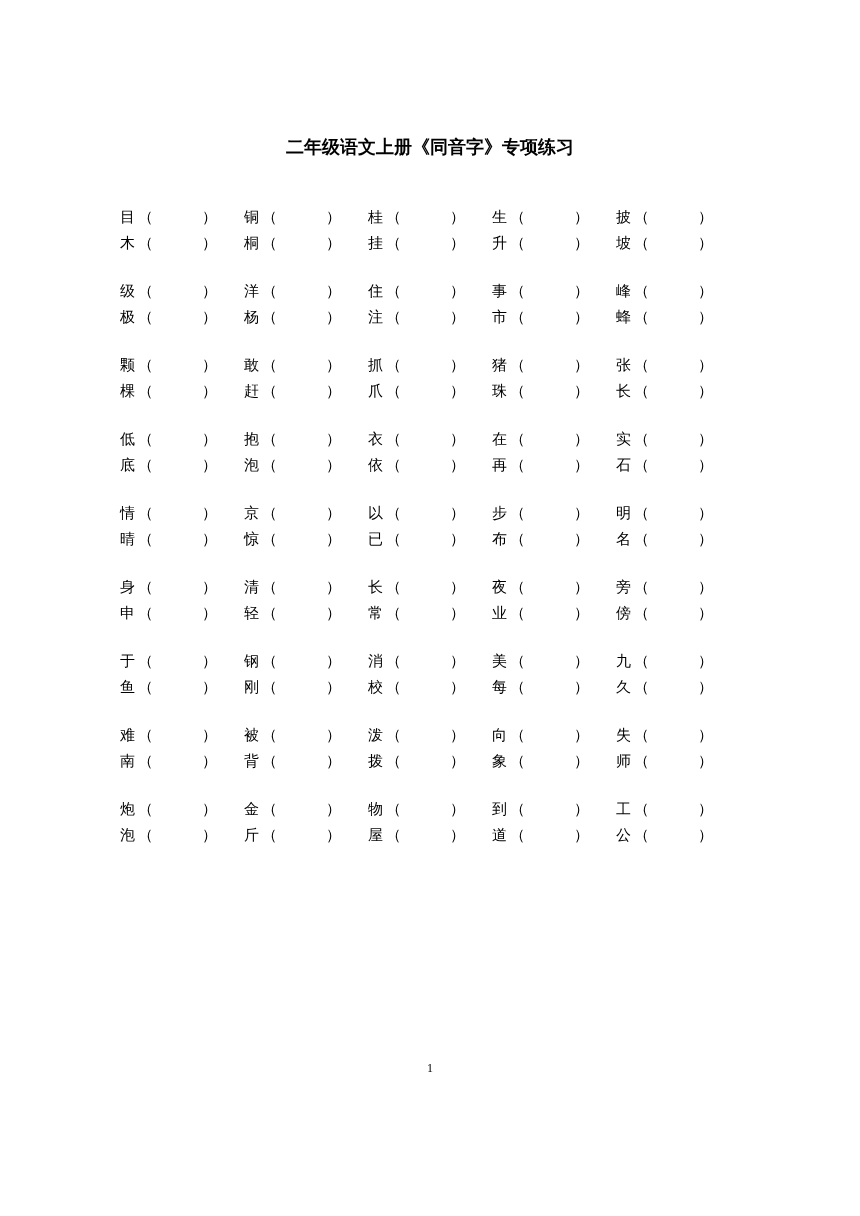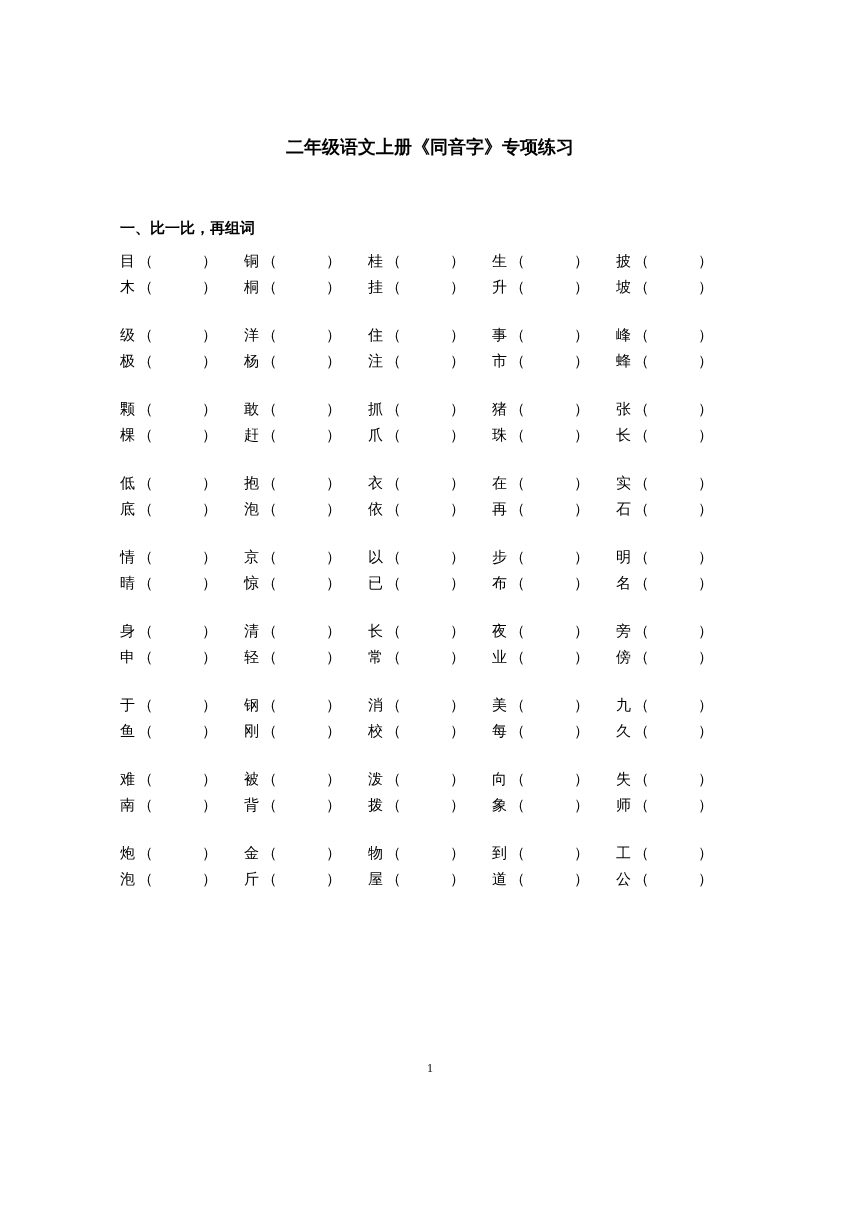--- a/index.html
+++ b/index.html
@@ -12,21 +12,21 @@
       position: relative;
     }
     .page {
       padding: 135px 120px 60px 120px;
       width: 100%;
     }
     .title {
       text-align: center;
       font-weight: bold;
       font-size: 18px;
-      margin-bottom: 60px;
+      margin-bottom: 45px;
     }
     .section-header {
       font-weight: bold;
       font-size: 15px;
       margin-bottom: 10px;
     }
     .group {
       margin-bottom: 22px;
     }
     .row {
@@ -60,21 +60,20 @@
       right: 0;
       text-align: center;
       font-size: 12px;
     }
   </style>
 </head>
 <body>
 
 <div class="page">
   <div class="title">二年级语文上册《同音字》专项练习</div>
-  <div class="section-header">一、比一比，再组词</div>
   <div id="groups-container">
       <div class="group">
         <div class="row">
           <div class="cell">
             <span class="ch">目</span>
             <span class="paren">
               <span class="lp">（</span>
               <span class="gap"></span>
               <span class="rp">）</span>
             </span>

